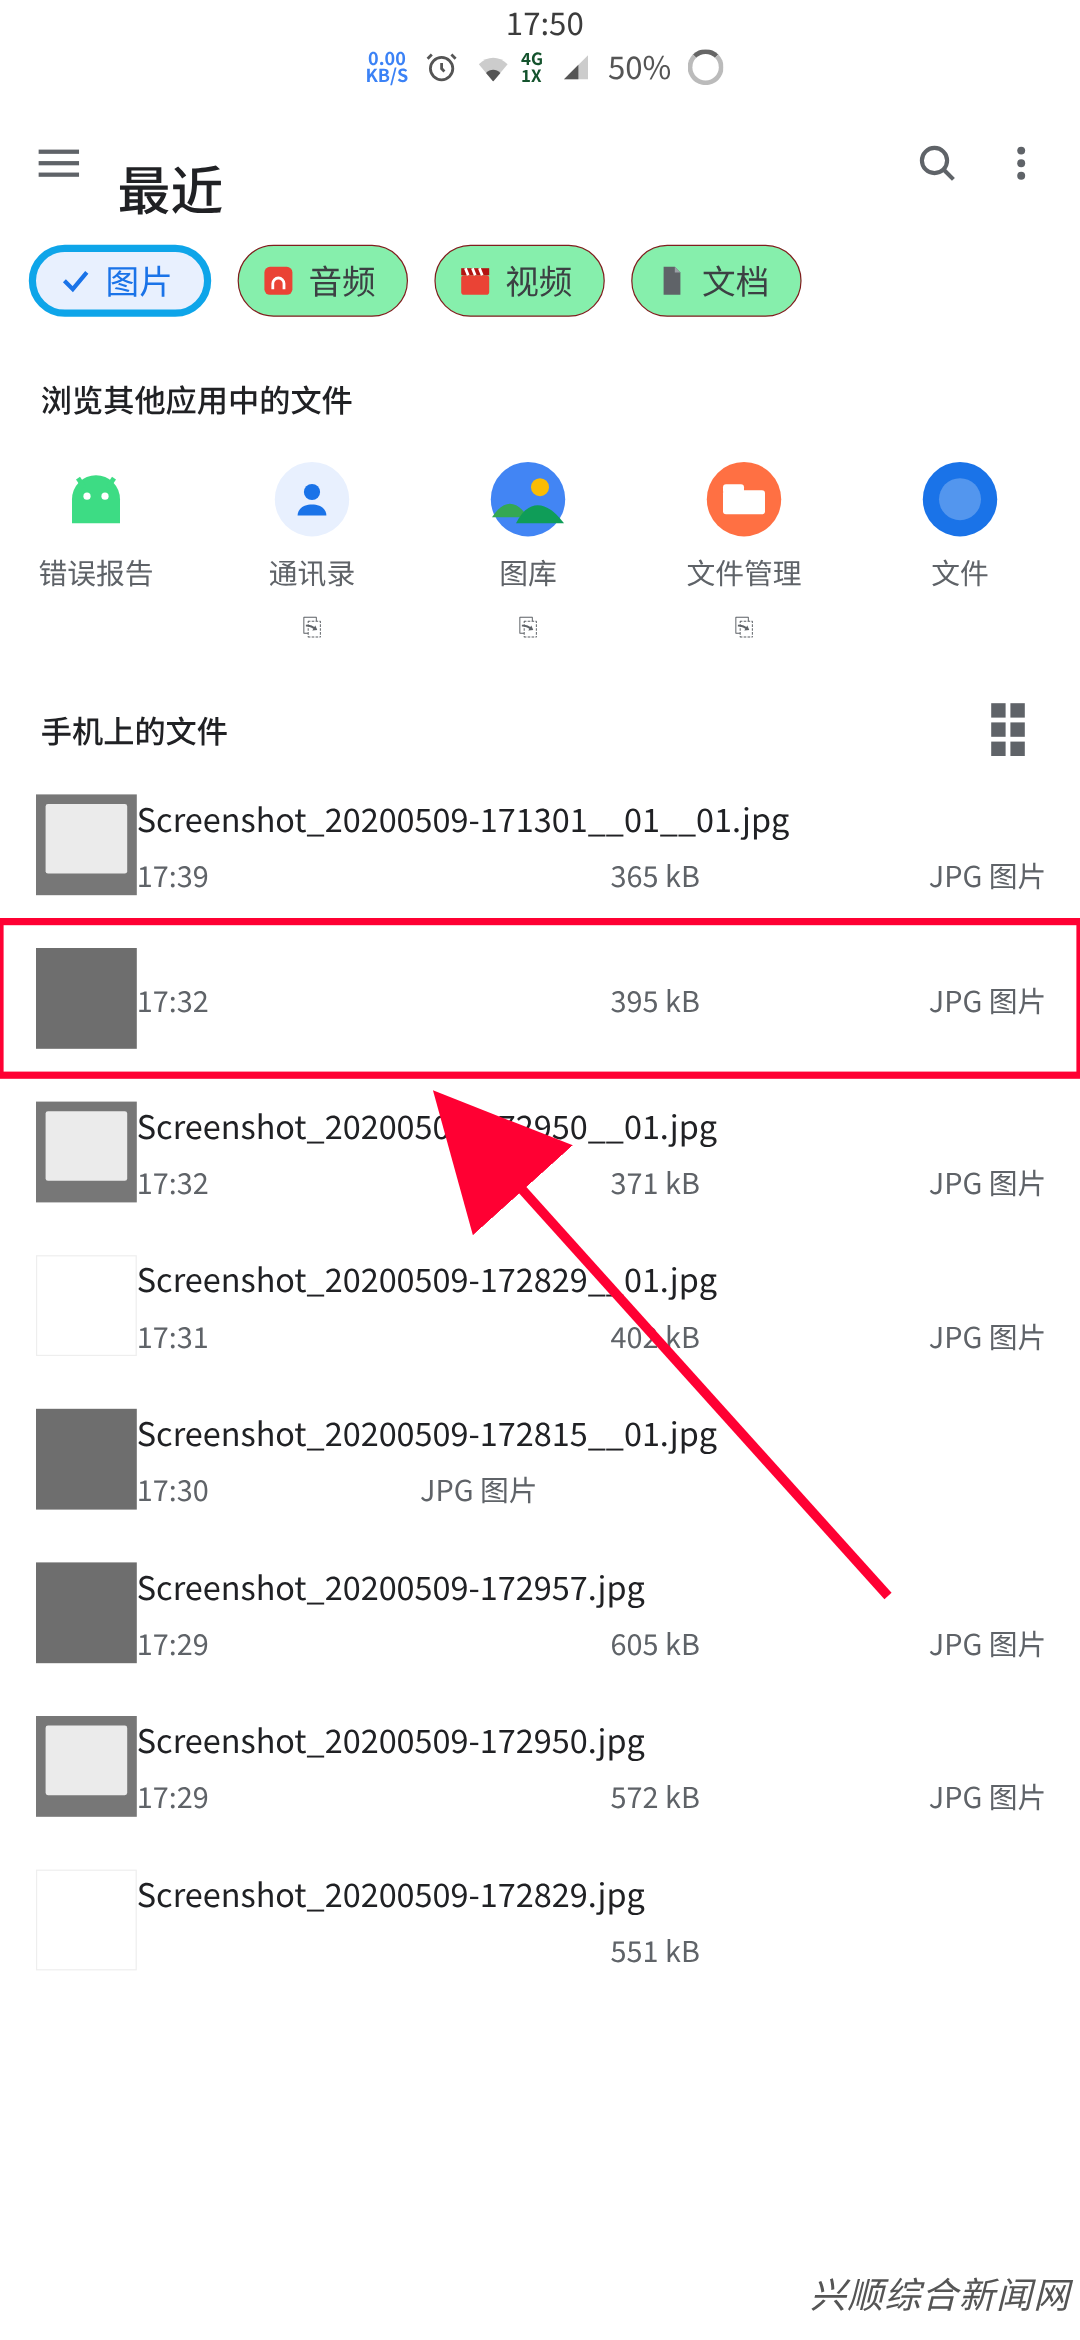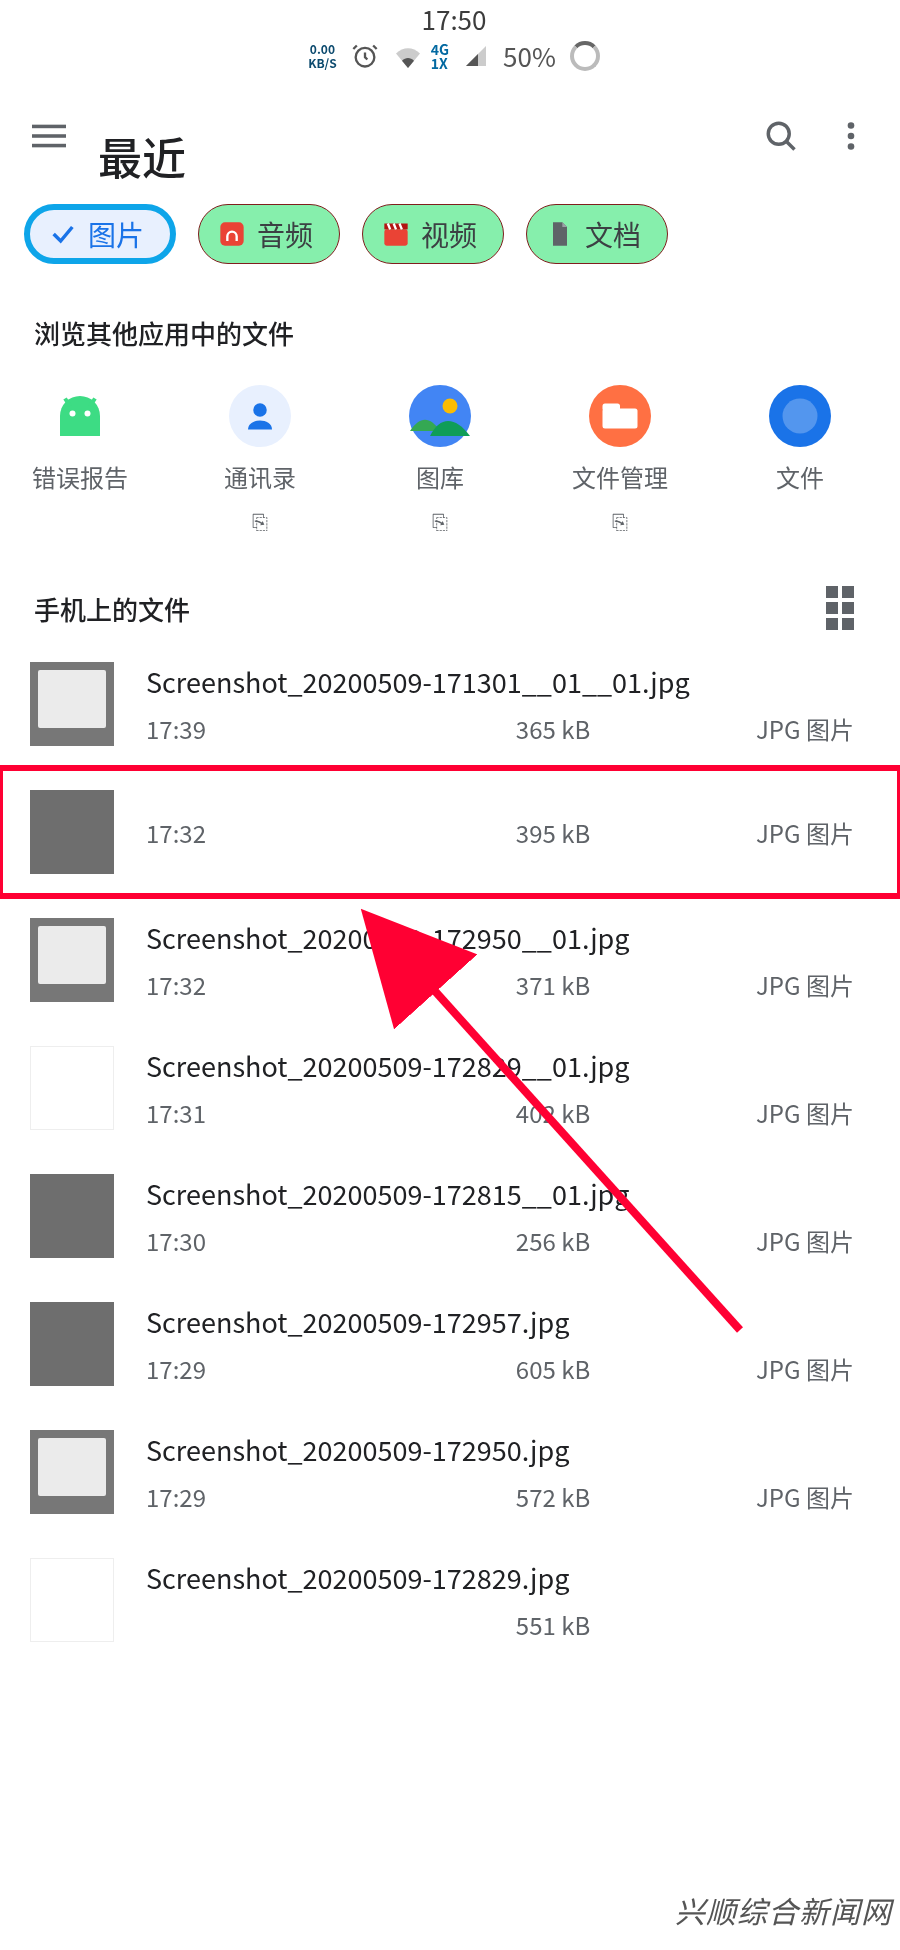--- a/index.html
+++ b/index.html
@@ -19,24 +19,24 @@
     display: flex;
     align-items: center;
     justify-content: space-between;
     padding: 0 28px 0 36px;
     font-size: 26px;
     color: #3c3c3c;
     flex-direction: column;
   }
   .status-left { font-weight: 400; }
   .status-right { display: flex; align-items: center; gap: 14px; }
-  .kbs { display:flex; flex-direction:column; align-items:center; font-size:12px; line-height:14px; font-weight:700; color:#0c4a6e;}
+  .kbs { display:flex; flex-direction:column; align-items:center; font-size:15px; line-height:14px; font-weight:700; color:#3b82f6;}
   .alarm-icon { width:28px; height:28px; display:flex; align-items:center; justify-content:center; }
   .wifi-icon svg, .alarm-icon svg, .signal-icon svg { display:block; }
-  .nettype { display:flex; flex-direction:column; font-size:14px; line-height:14px; font-weight:700; color:#0369a1; margin-left:-6px;}
+  .nettype { display:flex; flex-direction:column; font-size:14px; line-height:14px; font-weight:700; color:#14532d; margin-left:-6px;}
   .battery-pct { font-size:26px; color:#555; }
   .battery-ring { width:30px; height:30px; border:4px solid #bbb; border-top-color:#666; border-radius:50%; }
 
   
   .app-bar {
     height: 100px;
     display:flex;
     align-items:center;
     padding: 0 14px;
     margin-top: 30px;
@@ -104,22 +104,21 @@
     display:flex; align-items:center; justify-content:center;
   }
   .app-label { font-size:24px; color:#5f6368; }
   .app-ext-icon { color:#5f6368; font-size:20px; height:28px; }
 
   
   .file-list { }
   .file-row {
     display:flex;
     align-items:center;
-    padding: 22px 30px 22px 30px;
-    gap: 32px;
+    padding: 22px 12px 22px 30px;
     position:relative;
   }
   .file-row.highlighted {
     outline: 6px solid #ff0033;
     outline-offset: -3px;
   }
   .thumb {
     width:84px; height:84px;
     background:#777;
     flex:0 0 84px;
@@ -393,21 +392,20 @@
           <span class="file-type">JPG 图片</span>
         </div>
       </div>
     </div>
     <div class="file-row">
       <div class="thumb solid"></div>
       <div class="file-meta">
         <div class="file-name">Screenshot_20200509-172815__01.jpg</div>
         <div class="file-sub">
           <span class="file-time">17:30</span>
-          <span class="file-size">256 kB</span>
           <span class="file-type">JPG 图片</span>
         </div>
       </div>
     </div>
     <div class="file-row">
       <div class="thumb solid"></div>
       <div class="file-meta">
         <div class="file-name">Screenshot_20200509-172957.jpg</div>
         <div class="file-sub">
           <span class="file-time">17:29</span>

